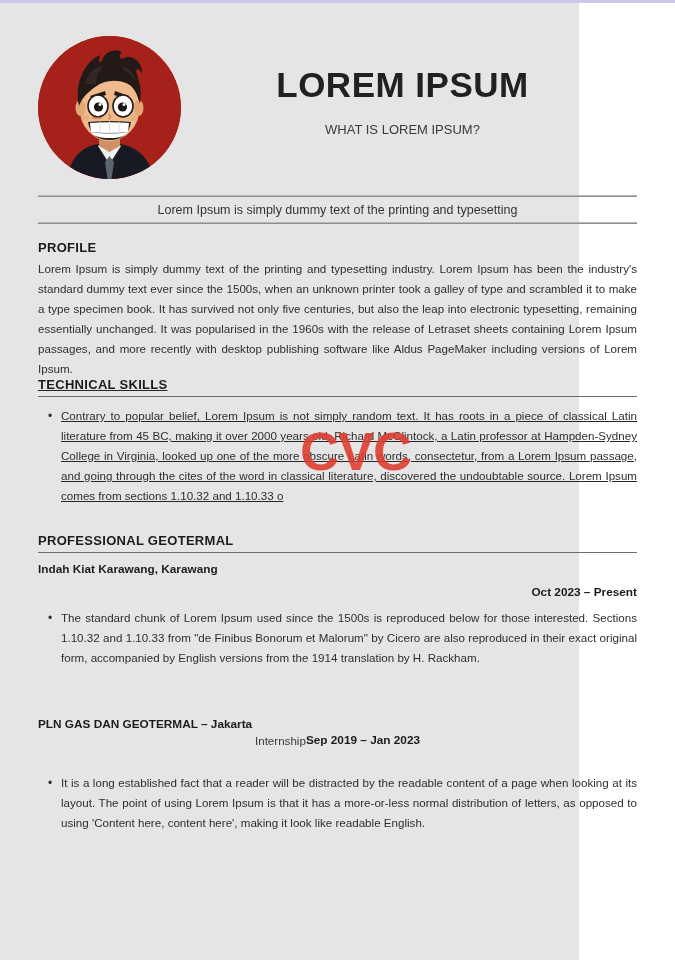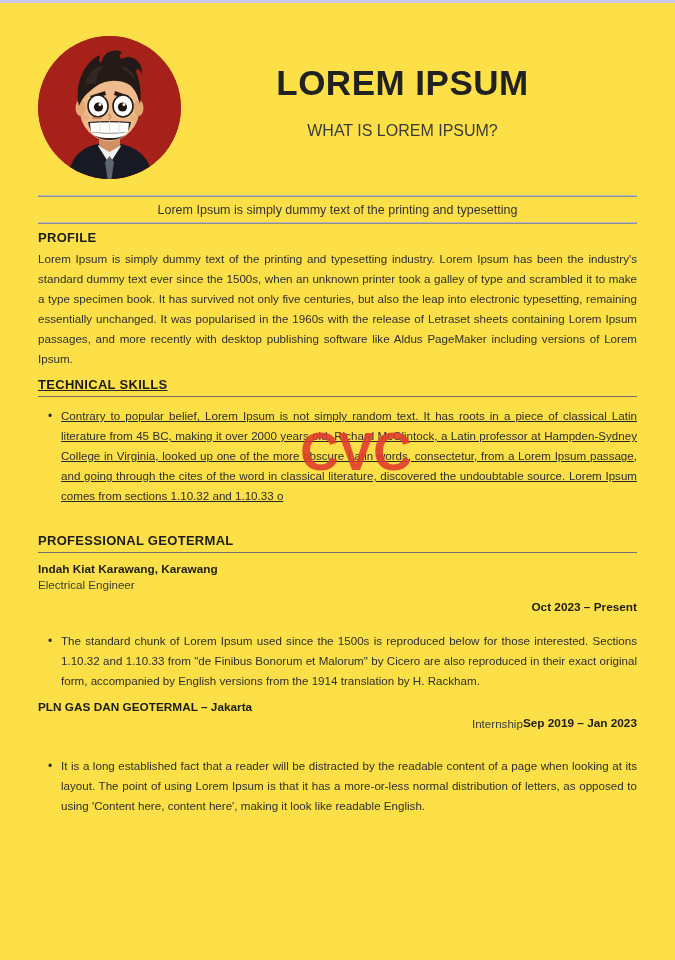--- a/index.html
+++ b/index.html
@@ -22,23 +22,23 @@
     position: absolute;
     top: 0; left: 0;
     width: 675px;
     height: 3px;
     background: #cec7e9;
   }
 
   .page {
     position: absolute;
     top: 3px; left: 0;
-    width: 675px;
+    width: 579px;
     height: 957px;
-    background: #fde047;
+    background: #e5e5e5;
   }
 
   
   .header {
     position: absolute;
     top: 32px;
     left: 38px;
     width: 599px;
     height: 150px;
     display: flex;
@@ -67,21 +67,21 @@
   }
   .doc-title {
     font-size: 35px;
     font-weight: bold;
     letter-spacing: 0.5px;
     color: #212121;
     line-height: 1.1;
     margin: 0 0 18px 0;
   }
   .doc-subtitle {
-    font-size: 16px;
+    font-size: 13px;
     font-weight: normal;
     color: #3a3a3a;
     line-height: 1.2;
     margin: 16px;
   }
 
   
   .tagline-band {
     position: absolute;
     top: 192px;
@@ -152,21 +152,21 @@
   
   .exp-org {
     font-size: 11.8px;
     font-weight: bold;
     color: #1c1c1c;
     margin: 0 0 2px 0;
   }
   .exp-line {
     display: flex;
     align-items: flex-end;
-    justify-content: flex-end;
+    justify-content: center;
   }
   .exp-role {
     font-size: 11.6px;
     color: #3a3a3a;
   }
   .exp-date {
     font-size: 11.8px;
     font-weight: bold;
     color: #1c1c1c;
     text-align: right;
@@ -265,50 +265,49 @@
       <p class="doc-subtitle">WHAT IS LOREM IPSUM?</p>
     </div>
   </div>
 
   <div class="tagline-band">
     <div class="rule-thick"></div>
     <div class="tagline">Lorem Ipsum is simply dummy text of the printing and typesetting</div>
     <div class="rule-thick"></div>
   </div>
 
-  <div class="section" style="top:227px;">
+  <div class="section" style="top:237px;">
     <div class="section-title">PROFILE</div>
     <p class="body-text">Lorem Ipsum is simply dummy text of the printing and typesetting industry. Lorem Ipsum has been the industry's standard dummy text ever since the 1500s, when an unknown printer took a galley of type and scrambled it to make a type specimen book. It has survived not only five centuries, but also the leap into electronic typesetting, remaining essentially unchanged. It was popularised in the 1960s with the release of Letraset sheets containing Lorem Ipsum passages, and more recently with desktop publishing software like Aldus PageMaker including versions of Lorem Ipsum.</p>
   </div>
 
   <div class="section" style="top:374px;text-decoration:underline;">
     <div class="section-title">TECHNICAL SKILLS</div>
     <div class="section-rule"></div>
     <ul class="bullets">
       <li>Contrary to popular belief, Lorem Ipsum is not simply random text. It has roots in a piece of classical Latin literature from 45 BC, making it over 2000 years old. Richard McClintock, a Latin professor at Hampden-Sydney College in Virginia, looked up one of the more obscure Latin words, consectetur, from a Lorem Ipsum passage, and going through the cites of the word in classical literature, discovered the undoubtable source. Lorem Ipsum comes from sections 1.10.32 and 1.10.33 o</li>
     </ul>
   </div>
 
   <div class="section" style="top:530px;">
     <div class="section-title">PROFESSIONAL GEOTERMAL</div>
     <div class="section-rule"></div>
 
     <div>
       <div class="exp-org">Indah Kiat Karawang, Karawang</div>
-      <div class="exp-role">Electrical Engineer</div>
       <div class="exp-date-row">
         <span class="exp-date">Oct 2023 – Present</span>
       </div>
-      <ul class="bullets" style="margin-top:16px;">
+      <ul class="bullets" style="margin-top:8px;">
         <li>The standard chunk of Lorem Ipsum used since the 1500s is reproduced below for those interested. Sections 1.10.32 and 1.10.33 from "de Finibus Bonorum et Malorum" by Cicero are also reproduced in their exact original form, accompanied by English versions from the 1914 translation by H. Rackham.</li>
       </ul>
     </div>
   </div>
 
-  <div class="section" style="top:697px;">
+  <div class="section" style="top:714px;">
     <div class="exp-org">PLN GAS DAN GEOTERMAL – Jakarta</div>
     <div class="exp-line">
       <span class="exp-role">Internship</span>
       <span class="exp-date">Sep 2019 – Jan 2023</span>
     </div>
     <ul class="bullets" style="margin-top:26px;">
       <li>It is a long established fact that a reader will be distracted by the readable content of a page when looking at its layout. The point of using Lorem Ipsum is that it has a more-or-less normal distribution of letters, as opposed to using 'Content here, content here', making it look like readable English.</li>
     </ul>
   </div>
 

